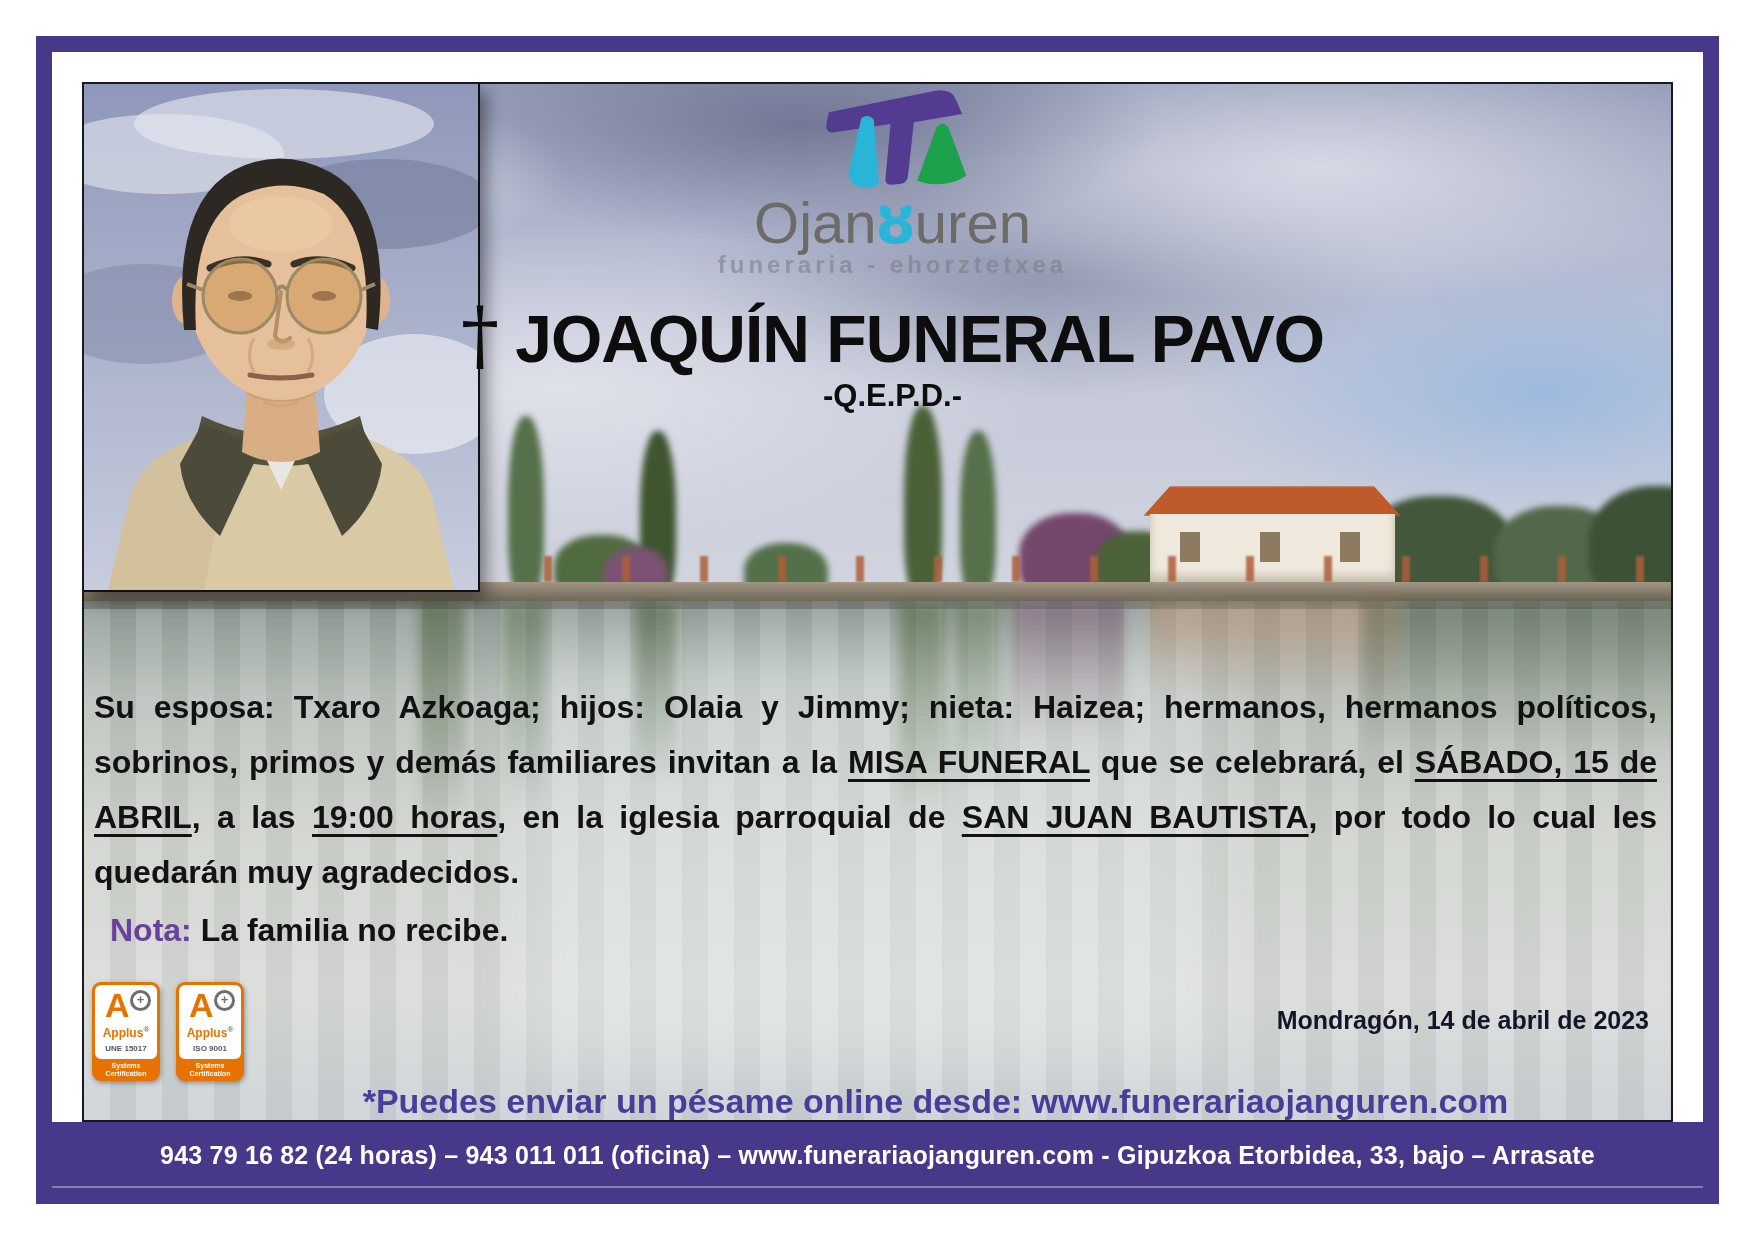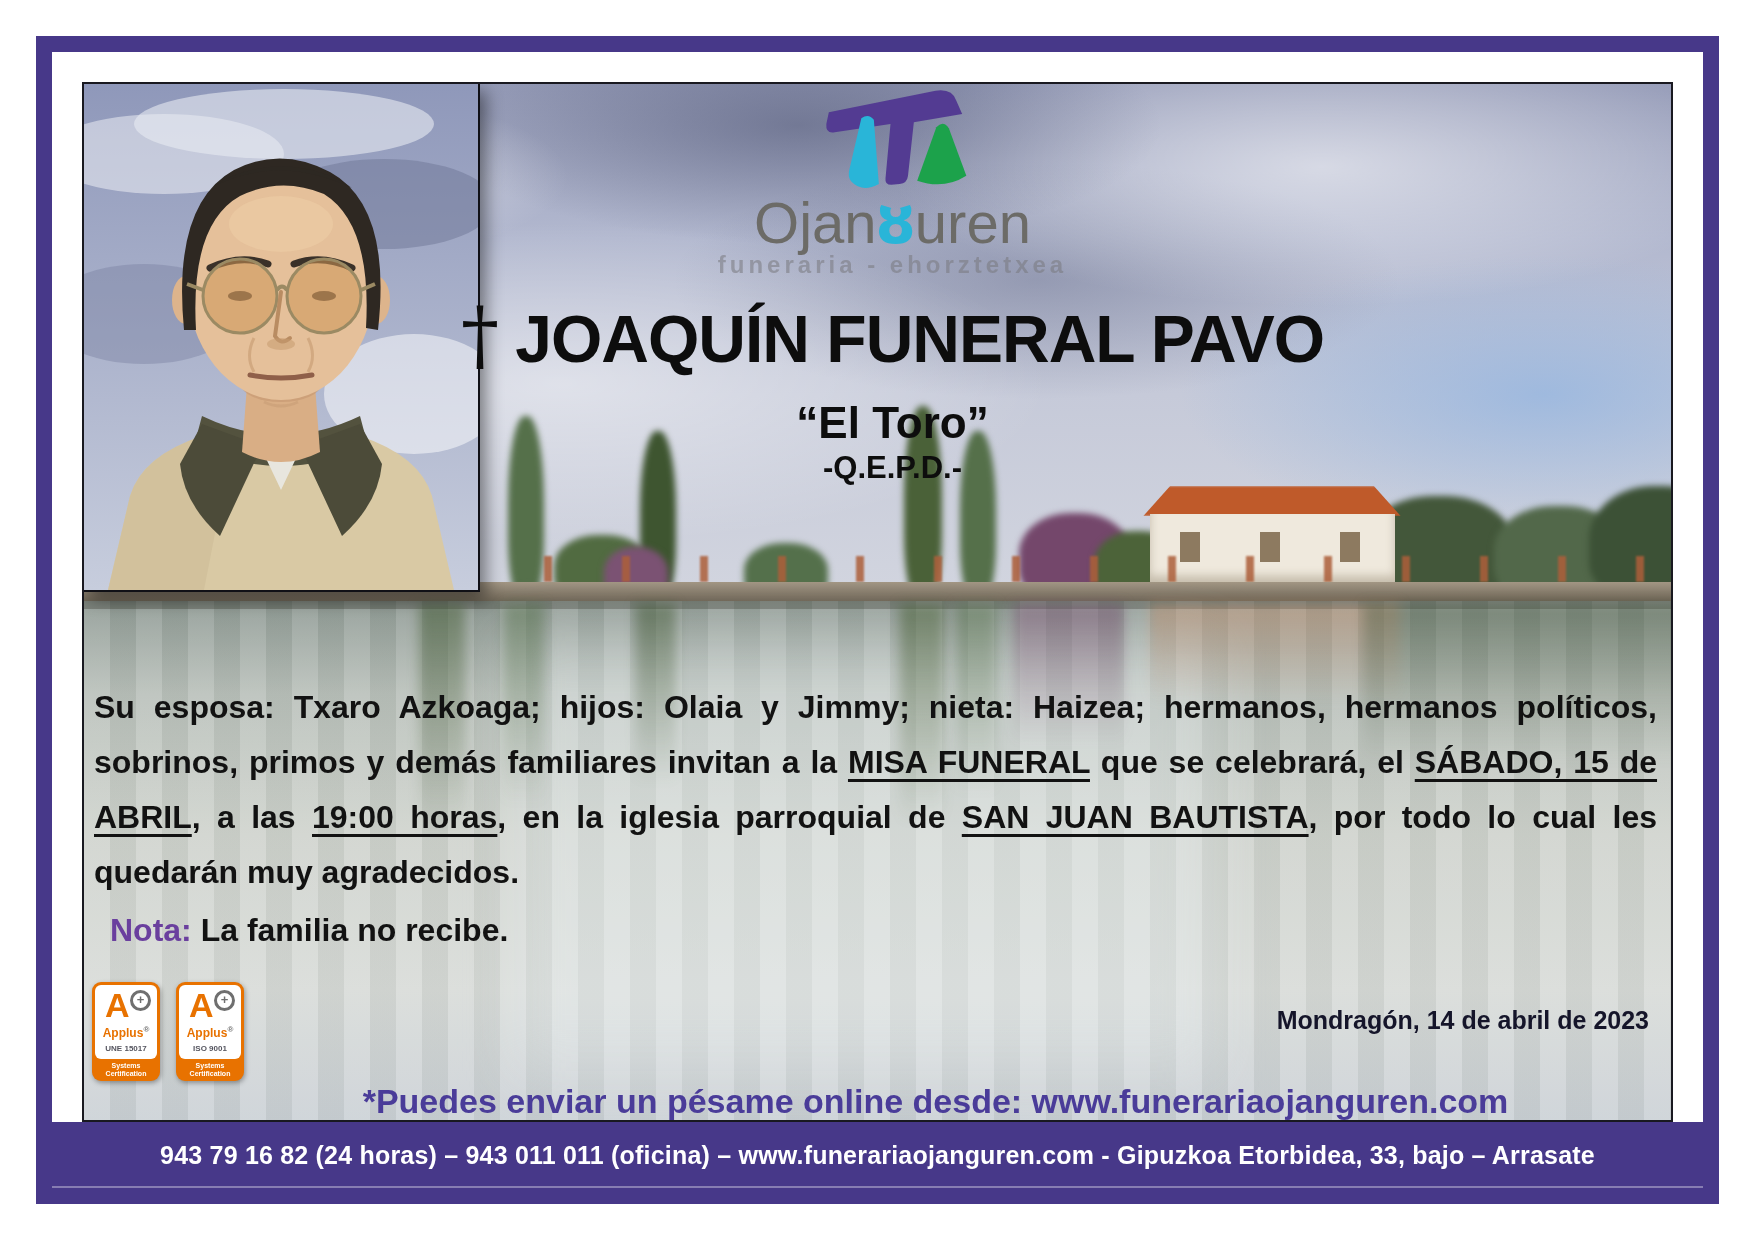--- a/index.html
+++ b/index.html
@@ -193,21 +193,20 @@
       <div class="header-top">
         <svg class="logo-icon" viewBox="0 0 190 132" width="190" height="110">
           <path d="M18,34 L146,8 Q166,5 171,20 L178,36 L120,46 L113,110 Q112,119 103,120 L93,121 Q85,121 86,113 L92,48 L25,58 Q14,60 15,48 Z" fill="#533b92"></path>
           <path d="M57,41 Q66,35 72,43 L78,120 Q58,131 45,117 Q40,111 43,101 Z" fill="#29b5d8"></path>
           <path d="M147,52 Q155,43 162,53 L183,110 Q156,127 124,116 Z" fill="#1ca24b"></path>
         </svg>
         <div class="wordmark"><span>Ojan</span><span class="lig">ȣ</span><span>uren</span></div>
         <div class="logo-sub">funeraria - ehorztetxea</div>
 
         <div class="dec-name"><span class="cross">†</span><span> JOAQUÍN FUNERAL PAVO</span></div>
-        <div class="dec-alias">“El Toro”</div>
         <div class="dec-qepd">-Q.E.P.D.-</div>
       </div>
 
 
       <div class="announcement"><span>Su esposa: Txaro Azkoaga; hijos: Olaia y Jimmy; nieta: Haizea; hermanos, hermanos políticos, sobrinos, primos y demás familiares invitan a la </span><span class="u">MISA FUNERAL</span><span> que se celebrará, el </span><span class="u">SÁBADO, 15 de ABRIL</span><span>, a las </span><span class="u">19:00 horas</span><span>, en la iglesia parroquial de </span><span class="u">SAN JUAN BAUTISTA</span><span>, por todo lo cual les quedarán muy agradecidos.</span></div>
 
       <div class="nota"><span class="nota-label nota-word">Nota</span><span class="nota-label">:</span><span> La familia no recibe.</span></div>
 
       <div class="badges">
         <div class="badge">

